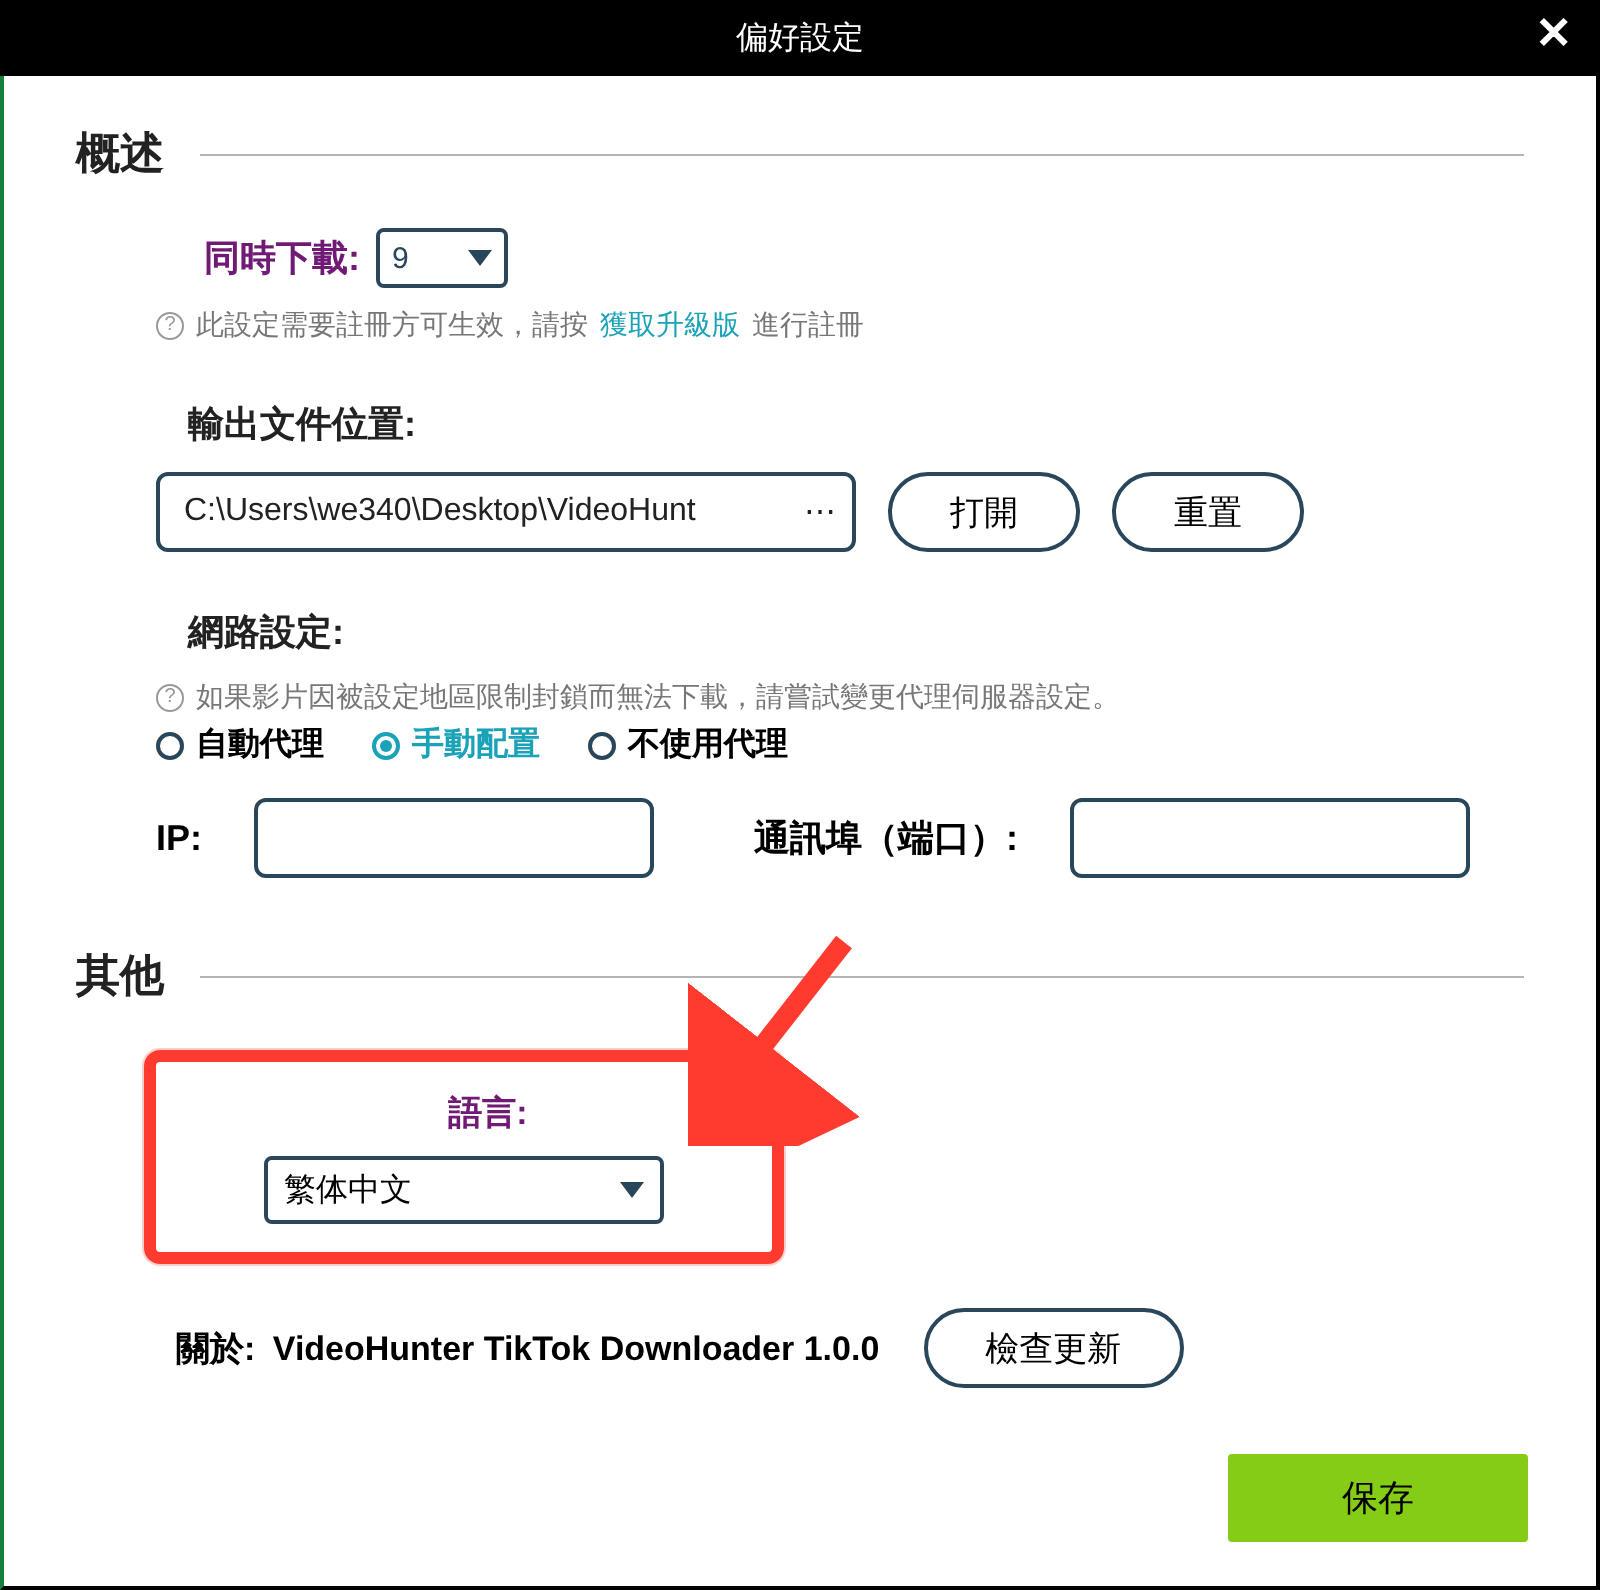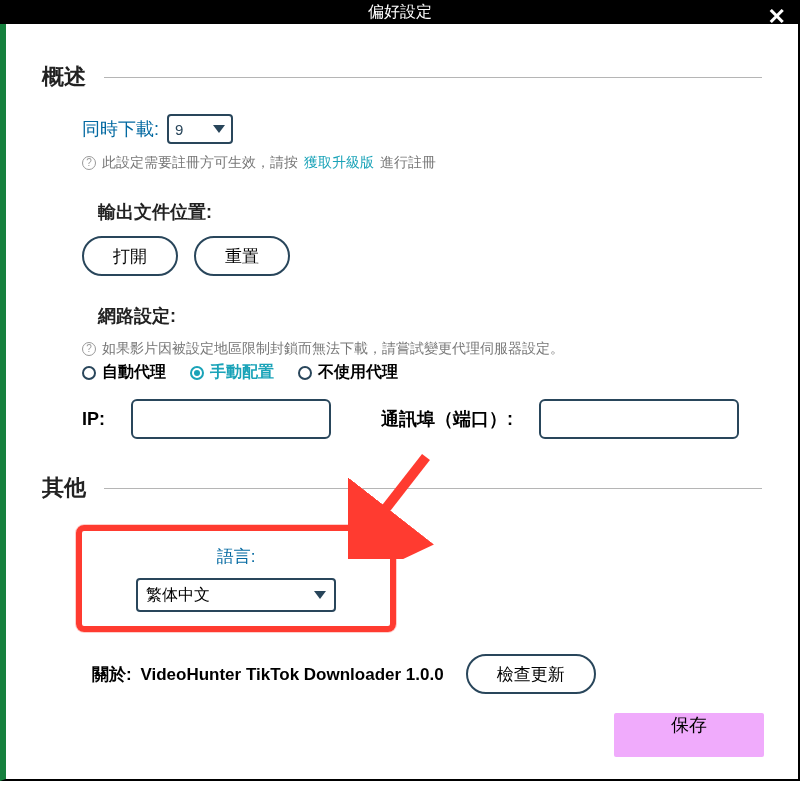--- a/index.html
+++ b/index.html
@@ -7,39 +7,39 @@
     font-family: "Microsoft JhengHei", "PingFang TC", Arial, sans-serif;
     background: #fff;
     width: 800px;
     height: 795px;
     overflow: hidden;
     position: relative;
   }
   .titlebar {
     background: #000;
     color: #fff;
-    height: 24px;
+    height: 38px;
     display: flex;
     align-items: center;
     justify-content: center;
     position: relative;
     font-size: 16px;
   }
   .titlebar .close {
     position: absolute;
     right: 14px;
     top: 6px;
     font-size: 22px;
     cursor: pointer;
     line-height: 1;
     font-weight: bold;
   }
   .content {
-    padding: 38px 36px 0 36px;
-    border-left: 6px solid #15803d;
+    padding: 24px 36px 0 36px;
+    border-left: 2px solid #15803d;
     border-right: 2px solid #000;
     border-bottom: 2px solid #000;
     height: calc(100% - 38px);
     position: relative;
   }
   .section-heading {
     display: flex;
     align-items: center;
     font-size: 22px;
     font-weight: bold;
@@ -48,22 +48,23 @@
   }
   .section-heading .rule {
     flex: 1;
     height: 1px;
     background: #b5b5b5;
     margin-left: 18px;
   }
   .row { margin: 0 0 10px 40px; }
   .label {
     font-size: 18px;
-    font-weight: normal;
-    color: #0369a1;
+    font-weight: bold;
+    color: #701a75;
+    margin-left: 24px;
   }
   .inline-row {
     display: flex;
     align-items: center;
     gap: 8px;
   }
   .select {
     border: 2px solid #29465b;
     border-radius: 4px;
     height: 30px;
@@ -182,26 +183,26 @@
   .about-row {
     display:flex; align-items:center; gap:22px;
     margin: 22px 0 0 50px;
     font-size:17px;
   }
   .about-row .strong { font-weight:bold; }
   .save-btn {
     position:absolute;
     right: 34px;
     bottom: 22px;
-    background:#f0abfc;
+    background:#84cc16;
     color:#000;
     font-size:18px;
     width:150px;
     height:44px;
-    display:flex;align-items:flex-start;justify-content:center;
+    display:flex;align-items:center;justify-content:center;
     cursor:pointer;
     border-radius:2px;
   }
   .arrow {
     position:absolute;
     left: 342px;
     top: 425px;
     pointer-events:none;
   }
 </style>
@@ -235,20 +236,24 @@
   <div class="hint">
     <span class="q-icon">?</span>
     <span>此設定需要註冊方可生效，請按</span>
     <span class="link">獲取升級版</span>
     <span>進行註冊</span>
   </div>
 
   <div class="sub-label">輸出文件位置:</div>
 
   <div class="path-row">
+    <div class="path-box">
+      <span class="txt">C:\Users\we340\Desktop\VideoHunt</span>
+      <span class="ell">⋯</span>
+    </div>
     <div class="btn-pill">
       <span>打開</span>
     </div>
     <div class="btn-pill">
       <span>重置</span>
     </div>
   </div>
 
   <div class="sub-label">網路設定:</div>
 

